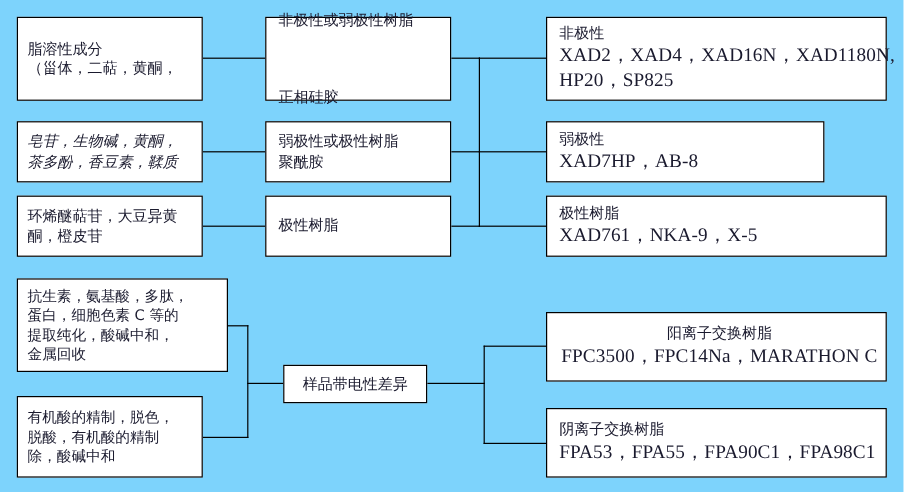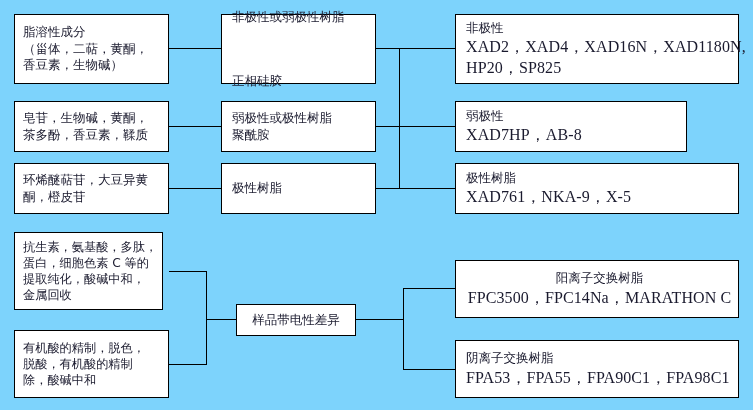--- a/index.html
+++ b/index.html
@@ -64,35 +64,34 @@
   .v { width: 1.4px; }
 </style>
 </head>
 <body>
 
 <div id="canvas">
 
   <div class="box pad-l" style="left:14px; top:14px; width:155px; height:70px;">
     <span class="line cn">脂溶性成分</span>
     <span class="line cn">（甾体，二萜，黄酮，</span>
-    <span class="line cn">香豆素，生物碱）</span>
   </div>
 
   <div class="box pad-l2" style="left:221px; top:14px; width:155px; height:70px;gap:48px;">
     <span class="line cn">非极性或弱极性树脂</span>
     <span class="line cn">正相硅胶</span>
   </div>
 
   <div class="box pad-l2" style="left:455px; top:14px; width:284px; height:70px;">
     <span class="line cn">非极性</span>
     <span class="line latin">XAD2，XAD4，XAD16N，XAD1180N,</span>
     <span class="line latin">HP20，SP825</span>
   </div>
 
-  <div class="box pad-l" style="left:14px; top:101px; width:155px; height:51px;">
+  <div class="box pad-l" style="left:14px; top:101px; width:155px; height:51px;font-style:italic;">
     <span class="line cn">皂苷，生物碱，黄酮，</span>
     <span class="line cn">茶多酚，香豆素，鞣质</span>
   </div>
 
   <div class="box pad-l2" style="left:221px; top:101px; width:155px; height:51px;">
     <span class="line cn">弱极性或极性树脂</span>
     <span class="line cn">聚酰胺</span>
   </div>
 
   <div class="box pad-l2" style="left:455px; top:101px; width:232px; height:51px;">
@@ -121,21 +120,21 @@
   <div class="connector h" style="left:376px; top:48px;  width:24px;"></div>
   <div class="connector h" style="left:376px; top:126px; width:24px;"></div>
   <div class="connector h" style="left:376px; top:188px; width:24px;"></div>
 
   <div class="connector v" style="left:399px; top:48px; height:141px;"></div>
 
   <div class="connector h" style="left:399px; top:48px;  width:57px;"></div>
   <div class="connector h" style="left:399px; top:126px; width:57px;"></div>
   <div class="connector h" style="left:399px; top:188px; width:57px;"></div>
 
-  <div class="box pad-l" style="left:14px; top:232px; width:149px; height:78px;">
+  <div class="box pad-l" style="left:14px; top:232px; width:176px; height:78px;">
     <span class="line cn-body">抗生素，氨基酸，多肽，</span>
     <span class="line cn-body">蛋白，细胞色素 C 等的</span>
     <span class="line cn-body">提取纯化，酸碱中和，</span>
     <span class="line cn-body">金属回收</span>
   </div>
 
   <div class="box pad-l" style="left:14px; top:330px; width:155px; height:68px;">
     <span class="line cn-body">有机酸的精制，脱色，</span>
     <span class="line cn-body">脱酸，有机酸的精制</span>
     <span class="line cn-body">除，酸碱中和</span>

